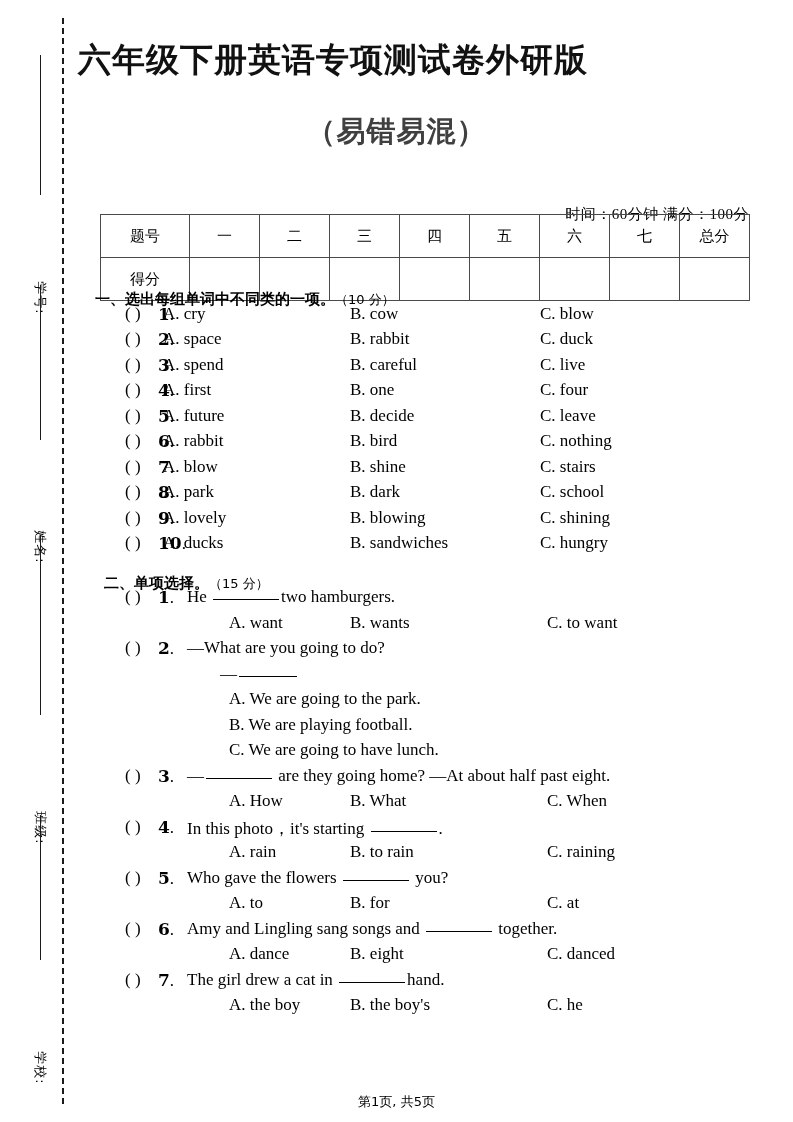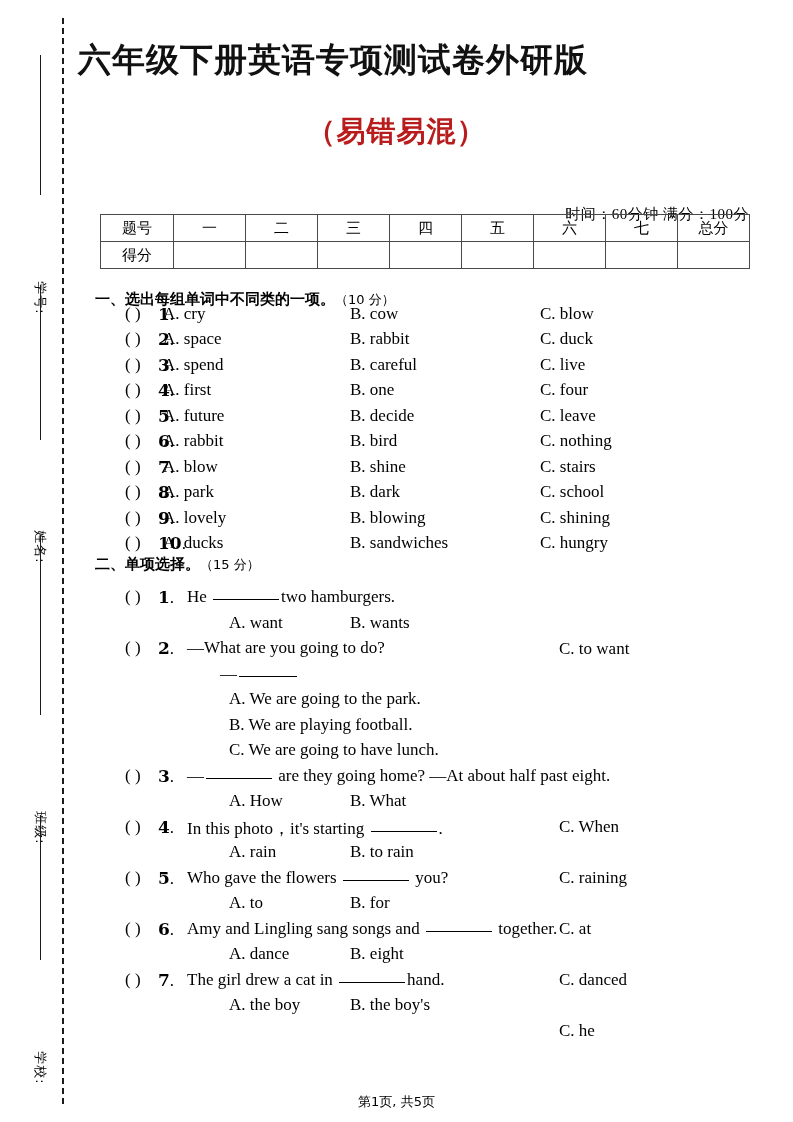--- a/index.html
+++ b/index.html
@@ -64,21 +64,21 @@
   .title-sub {
     position: absolute;
     left: 0;
     top: 112px;
     width: 793px;
     text-align: center;
     font-family: "DejaVu Serif", serif;
     font-size: 29px;
     font-weight: 700;
     letter-spacing: 1px;
-    color: #b91c1c;
+    color: #404040;
   }
 
   
   .meta-line {
     position: absolute;
     right: 44px;
     top: 205px;
     font-family: Liberation Serif, serif;
     font-size: 15px;
     letter-spacing: 0.5px;
@@ -93,21 +93,21 @@
     border-collapse: collapse;
     table-layout: fixed;
   }
   .score-table td {
     border: 1px solid #4a4a4a;
     height: 26px;
     text-align: center;
     vertical-align: middle;
     font-family: "DejaVu Sans", sans-serif;
     font-size: 15px;
-    padding: 0;
+    padding: 8px;
   }
   .score-table td.head-cell { width: 72px; }
 
   
   .content { position: absolute; left: 0; top: 0; width: 793px; }
   .section-head {
     position: absolute;
     left: 95px;
     font-family: "DejaVu Sans", sans-serif;
     font-size: 15px;
@@ -142,21 +142,21 @@
     left: 92px;
     font-size: 17px;
   }
   .stem-indent {
     position: absolute;
     left: 125px;
     font-size: 17px;
   }
   .opt-a { position: absolute; left: 134px; font-size: 17px; }
   .opt-b { position: absolute; left: 255px; font-size: 17px; }
-  .opt-c { position: absolute; left: 464px; font-size: 17px; margin-top: 26px; }
+  .opt-c { position: absolute; left: 452px; font-size: 17px; }
   .s1-a { position: absolute; left: 68px; font-size: 17px; }
   .s1-b { position: absolute; left: 255px; font-size: 17px; }
   .s1-c { position: absolute; left: 445px; font-size: 17px; }
   .blank-u {
     display: inline-block;
     border-bottom: 1px solid #000;
     width: 66px;
     vertical-align: 2px;
     margin: 0 2px;
   }
@@ -293,21 +293,21 @@
         <span class="s1-b">B. blowing</span>
         <span class="s1-c">C. shining</span>
       </div>
       <div class="q-row" style="top: 533px;">
         <span class="paren">(        )</span>
         <span class="qnum"><b>10</b>.</span>
         <span class="s1-a">A. ducks</span>
         <span class="s1-b">B. sandwiches</span>
         <span class="s1-c">C. hungry</span>
       </div>
-      <div class="section-head" style="top: 555px;"><span>二、单项选择。</span><span class="pts">（15 分）</span></div>
+      <div class="section-head" style="top: 574px; margin-left: 9px;"><span>二、单项选择。</span><span class="pts">（15 分）</span></div>
       <div class="q-row" style="top: 587px;">
         <span class="paren">(        )</span>
         <span class="qnum"><b>1</b>.</span>
         <span class="stem">He <span class="blank-u"></span>two hamburgers.</span>
       </div>
       <div class="q-row" style="top: 612.5px;">
         <span class="opt-a">A. want</span>
         <span class="opt-b">B. wants</span>
         <span class="opt-c">C. to want</span>
       </div>

